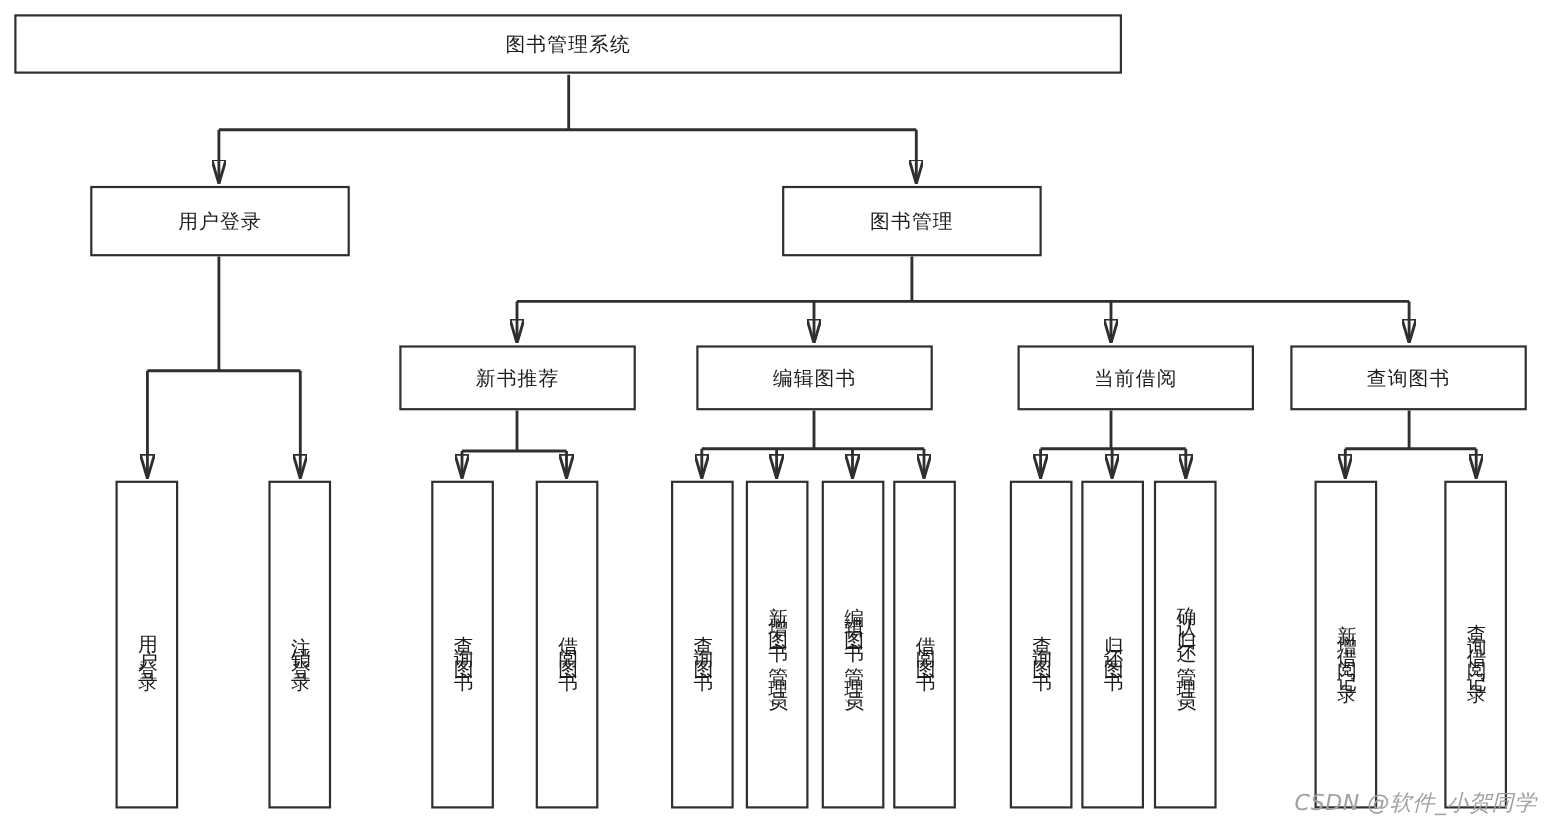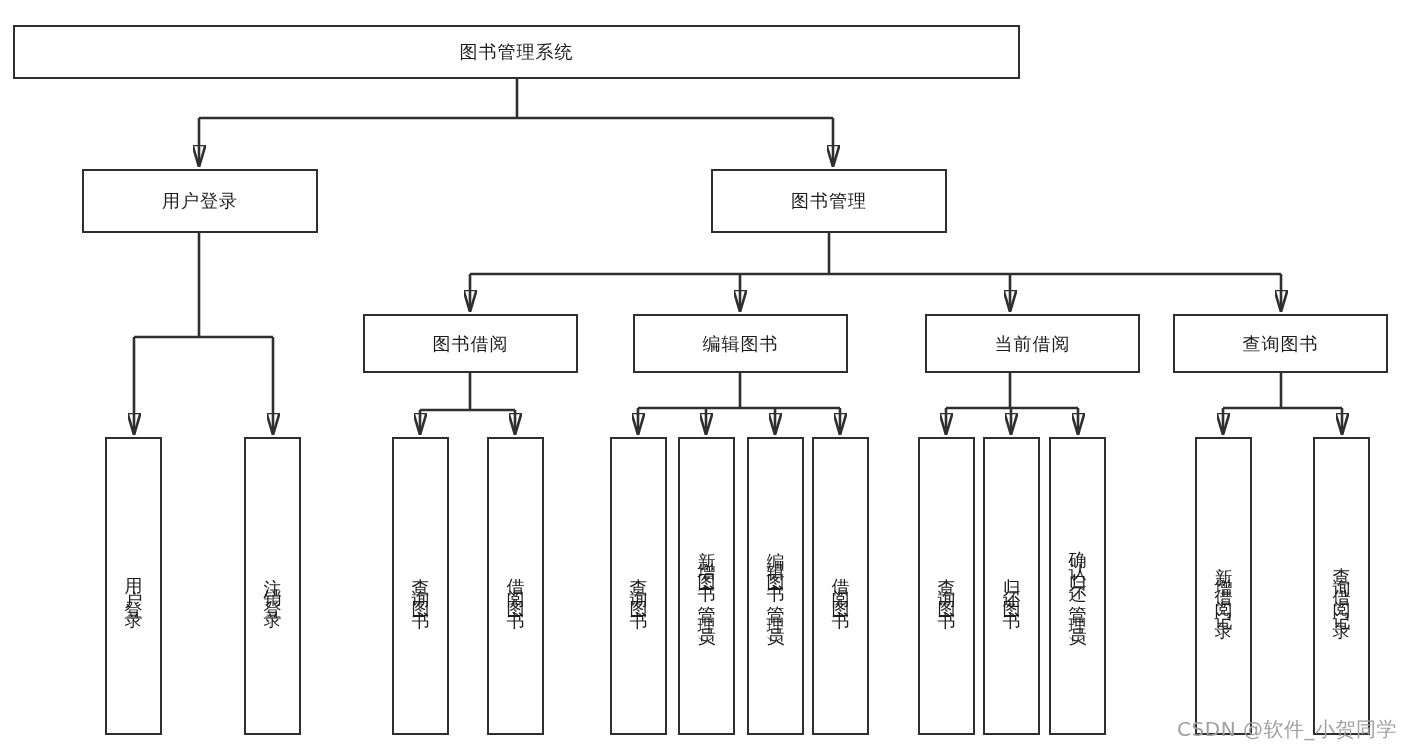--- a/index.html
+++ b/index.html
@@ -27,41 +27,42 @@
   .node{
     position:absolute;
     display:flex;align-items:center;justify-content:center;
     border:2.5px solid var(--line);
     background:var(--bg);
     z-index:1;
     font-size:17px;
     letter-spacing:1px;
     text-align:center;
   }
-  .root{left:13px;top:25px;width:1007px;height:54px;font-size:18px;}
+  .root{left:13px;top:13px;width:1007px;height:54px;font-size:18px;}
   .l2{top:169px;width:236px;height:64px;font-size:18px;}
   .l3{top:314px;width:215px;height:59px;font-size:18px;}
   .leaf{
     top:437px;width:57px;height:298px;
   }
   .leaf .vtext{
     writing-mode:vertical-rl;
     text-orientation:mixed;
     font-size:18px;
     letter-spacing:11px;
     line-height:1;
     white-space:nowrap;
   }
   .watermark{
     position:absolute;
     right:8px;bottom:4px;
     z-index:2;
     color:var(--watermark);
     font-size:20px;
     letter-spacing:0.5px;
+    font-style:italic;
   }
 </style>
 </head>
 <body>
 
 <div id="stage">
 
   <svg id="connectors" viewBox="0 0 1405 747" xmlns="http://www.w3.org/2000/svg">
     <defs>
       <marker id="ah" viewBox="0 0 22 13" markerUnits="userSpaceOnUse" markerWidth="22" markerHeight="13" refX="21" refY="6.5" orient="auto">
@@ -129,21 +130,21 @@
   </div>
 
   <div class="node l2" style="left:82px">
     <span>用户登录</span>
   </div>
   <div class="node l2" style="left:711px">
     <span>图书管理</span>
   </div>
 
   <div class="node l3" style="left:363px">
-    <span>图书借阅</span>
+    <span>新书推荐</span>
   </div>
   <div class="node l3" style="left:633px">
     <span>编辑图书</span>
   </div>
   <div class="node l3" style="left:925px">
     <span>当前借阅</span>
   </div>
   <div class="node l3" style="left:1173px">
     <span>查询图书</span>
   </div>

